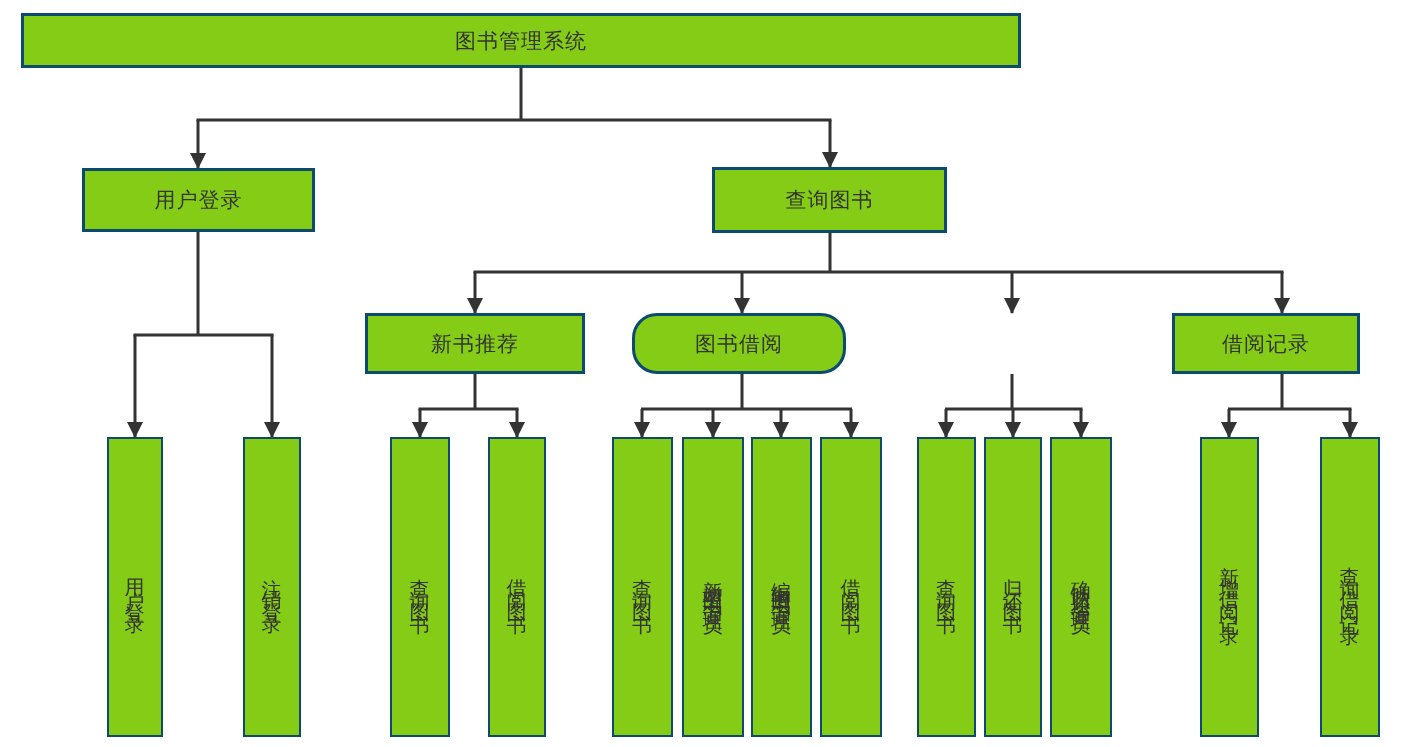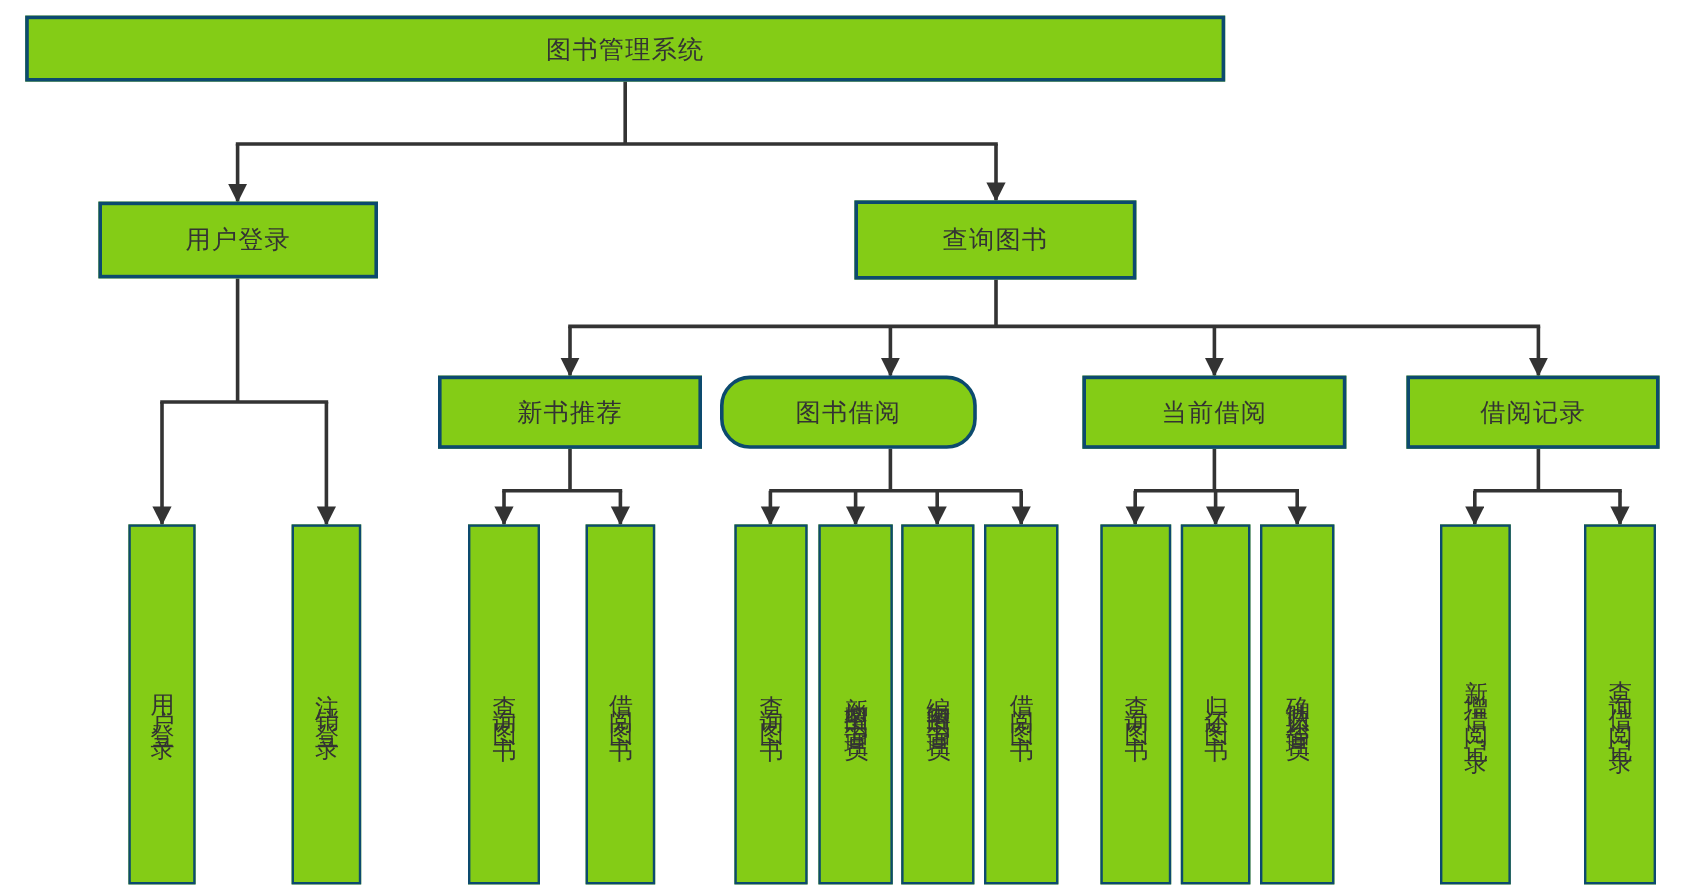--- a/index.html
+++ b/index.html
@@ -114,27 +114,24 @@
   <div class="box h" style="left:82px; top:168px; width:233px; height:64px;">
     <span>用户登录</span>
   </div>
   <div class="box h" style="left:712px; top:167px; width:235px; height:66px;">
     <span>查询图书</span>
   </div>
 
   <div class="box h" style="left:365px; top:313px; width:220px; height:61px;font-family:Liberation Serif, serif;">
     <span>新书推荐</span>
   </div>
-  <div class="box h" style="left:600px; top:313px; width:214px; height:61px;border-radius:25px;">
+  <div class="box h" style="left:632px; top:313px; width:214px; height:61px;border-radius:25px;">
     <span>图书借阅</span>
   </div>
-  <div class="box h" style="left:902px; top:313px; width:220px; height:61px;">
-    <span>当前借阅</span>
-  </div>
-  <div class="box h" style="left:1172px; top:313px; width:211px; height:61px;">
+  <div class="box h" style="left:1172px; top:313px; width:188px; height:61px;">
     <span>借阅记录</span>
   </div>
 
   <div class="box v" style="left:107px; top:437px; width:56px; height:300px;">
     <span>用户登录</span>
   </div>
   <div class="box v" style="left:243px; top:437px; width:58px; height:300px;">
     <span>注销登录</span>
   </div>
 

